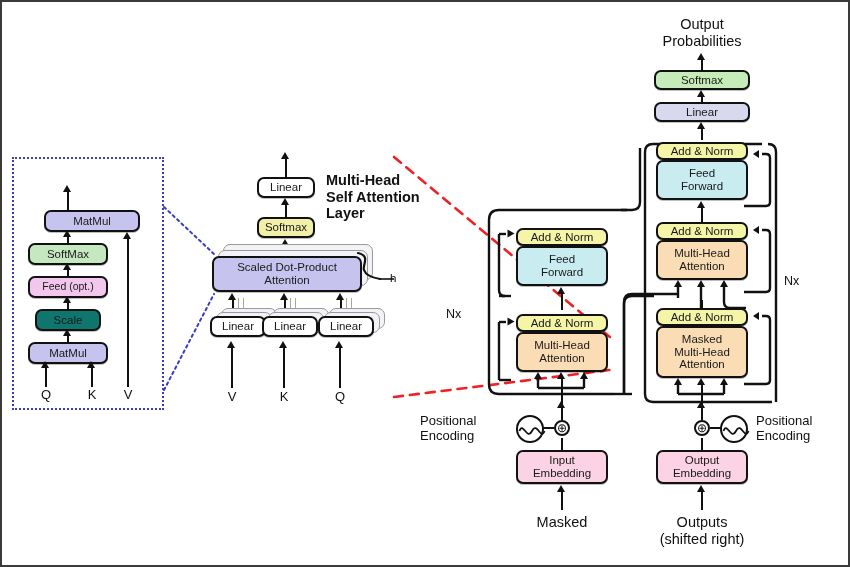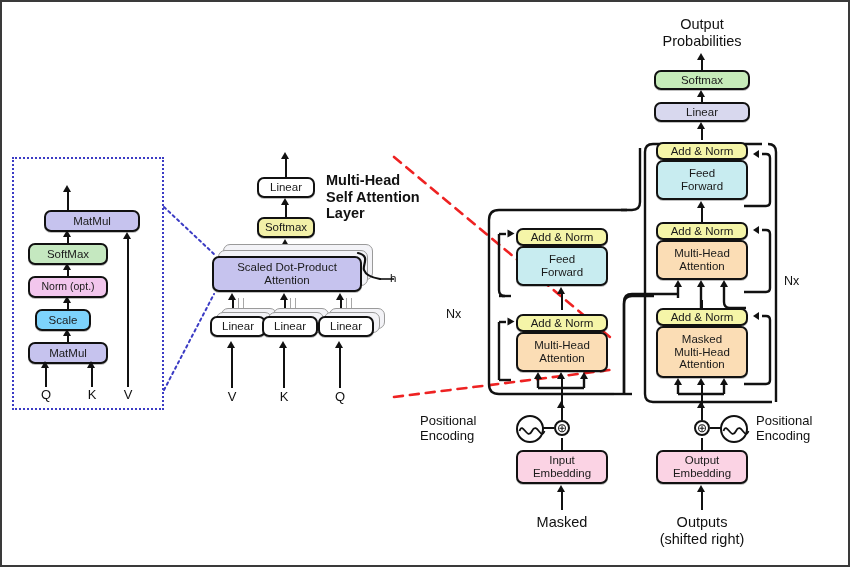--- a/index.html
+++ b/index.html
@@ -84,23 +84,23 @@
 
 <div id="root">
 
   <div class="dotpanel" style="left:10px;top:155px;width:152px;height:253px;"></div>
 
 
   <div class="node" style="left:42px;top:208px;width:96px;height:22px;background:#c6c3ee;">MatMul</div>
 
   <div class="node" style="left:26px;top:241px;width:80px;height:22px;background:#c5e8c0;">SoftMax</div>
 
-  <div class="node sm" style="left:26px;top:274px;width:80px;height:22px;background:#f2c6ed;">Norm (opt.)</div>
-
-  <div class="node" style="left:33px;top:307px;width:56px;height:22px;background:#7dd3fc;">Scale</div>
+  <div class="node sm" style="left:26px;top:274px;width:80px;height:22px;background:#f2c6ed;">Feed (opt.)</div>
+
+  <div class="node" style="left:33px;top:307px;width:66px;height:22px;background:#0f766e;">Scale</div>
 
   <div class="node" style="left:26px;top:340px;width:80px;height:22px;background:#c6c3ee;">MatMul</div>
 
   <div class="vline" style="left:65px;top:188px;height:20px;"></div>
   <div class="arrowup" style="left:61px;top:183px;"></div>
 
   <div class="vline" style="left:65px;top:232px;height:9px;"></div>
   <div class="arrowup" style="left:61px;top:228px;"></div>
 
   <div class="vline" style="left:65px;top:265px;height:9px;"></div>

